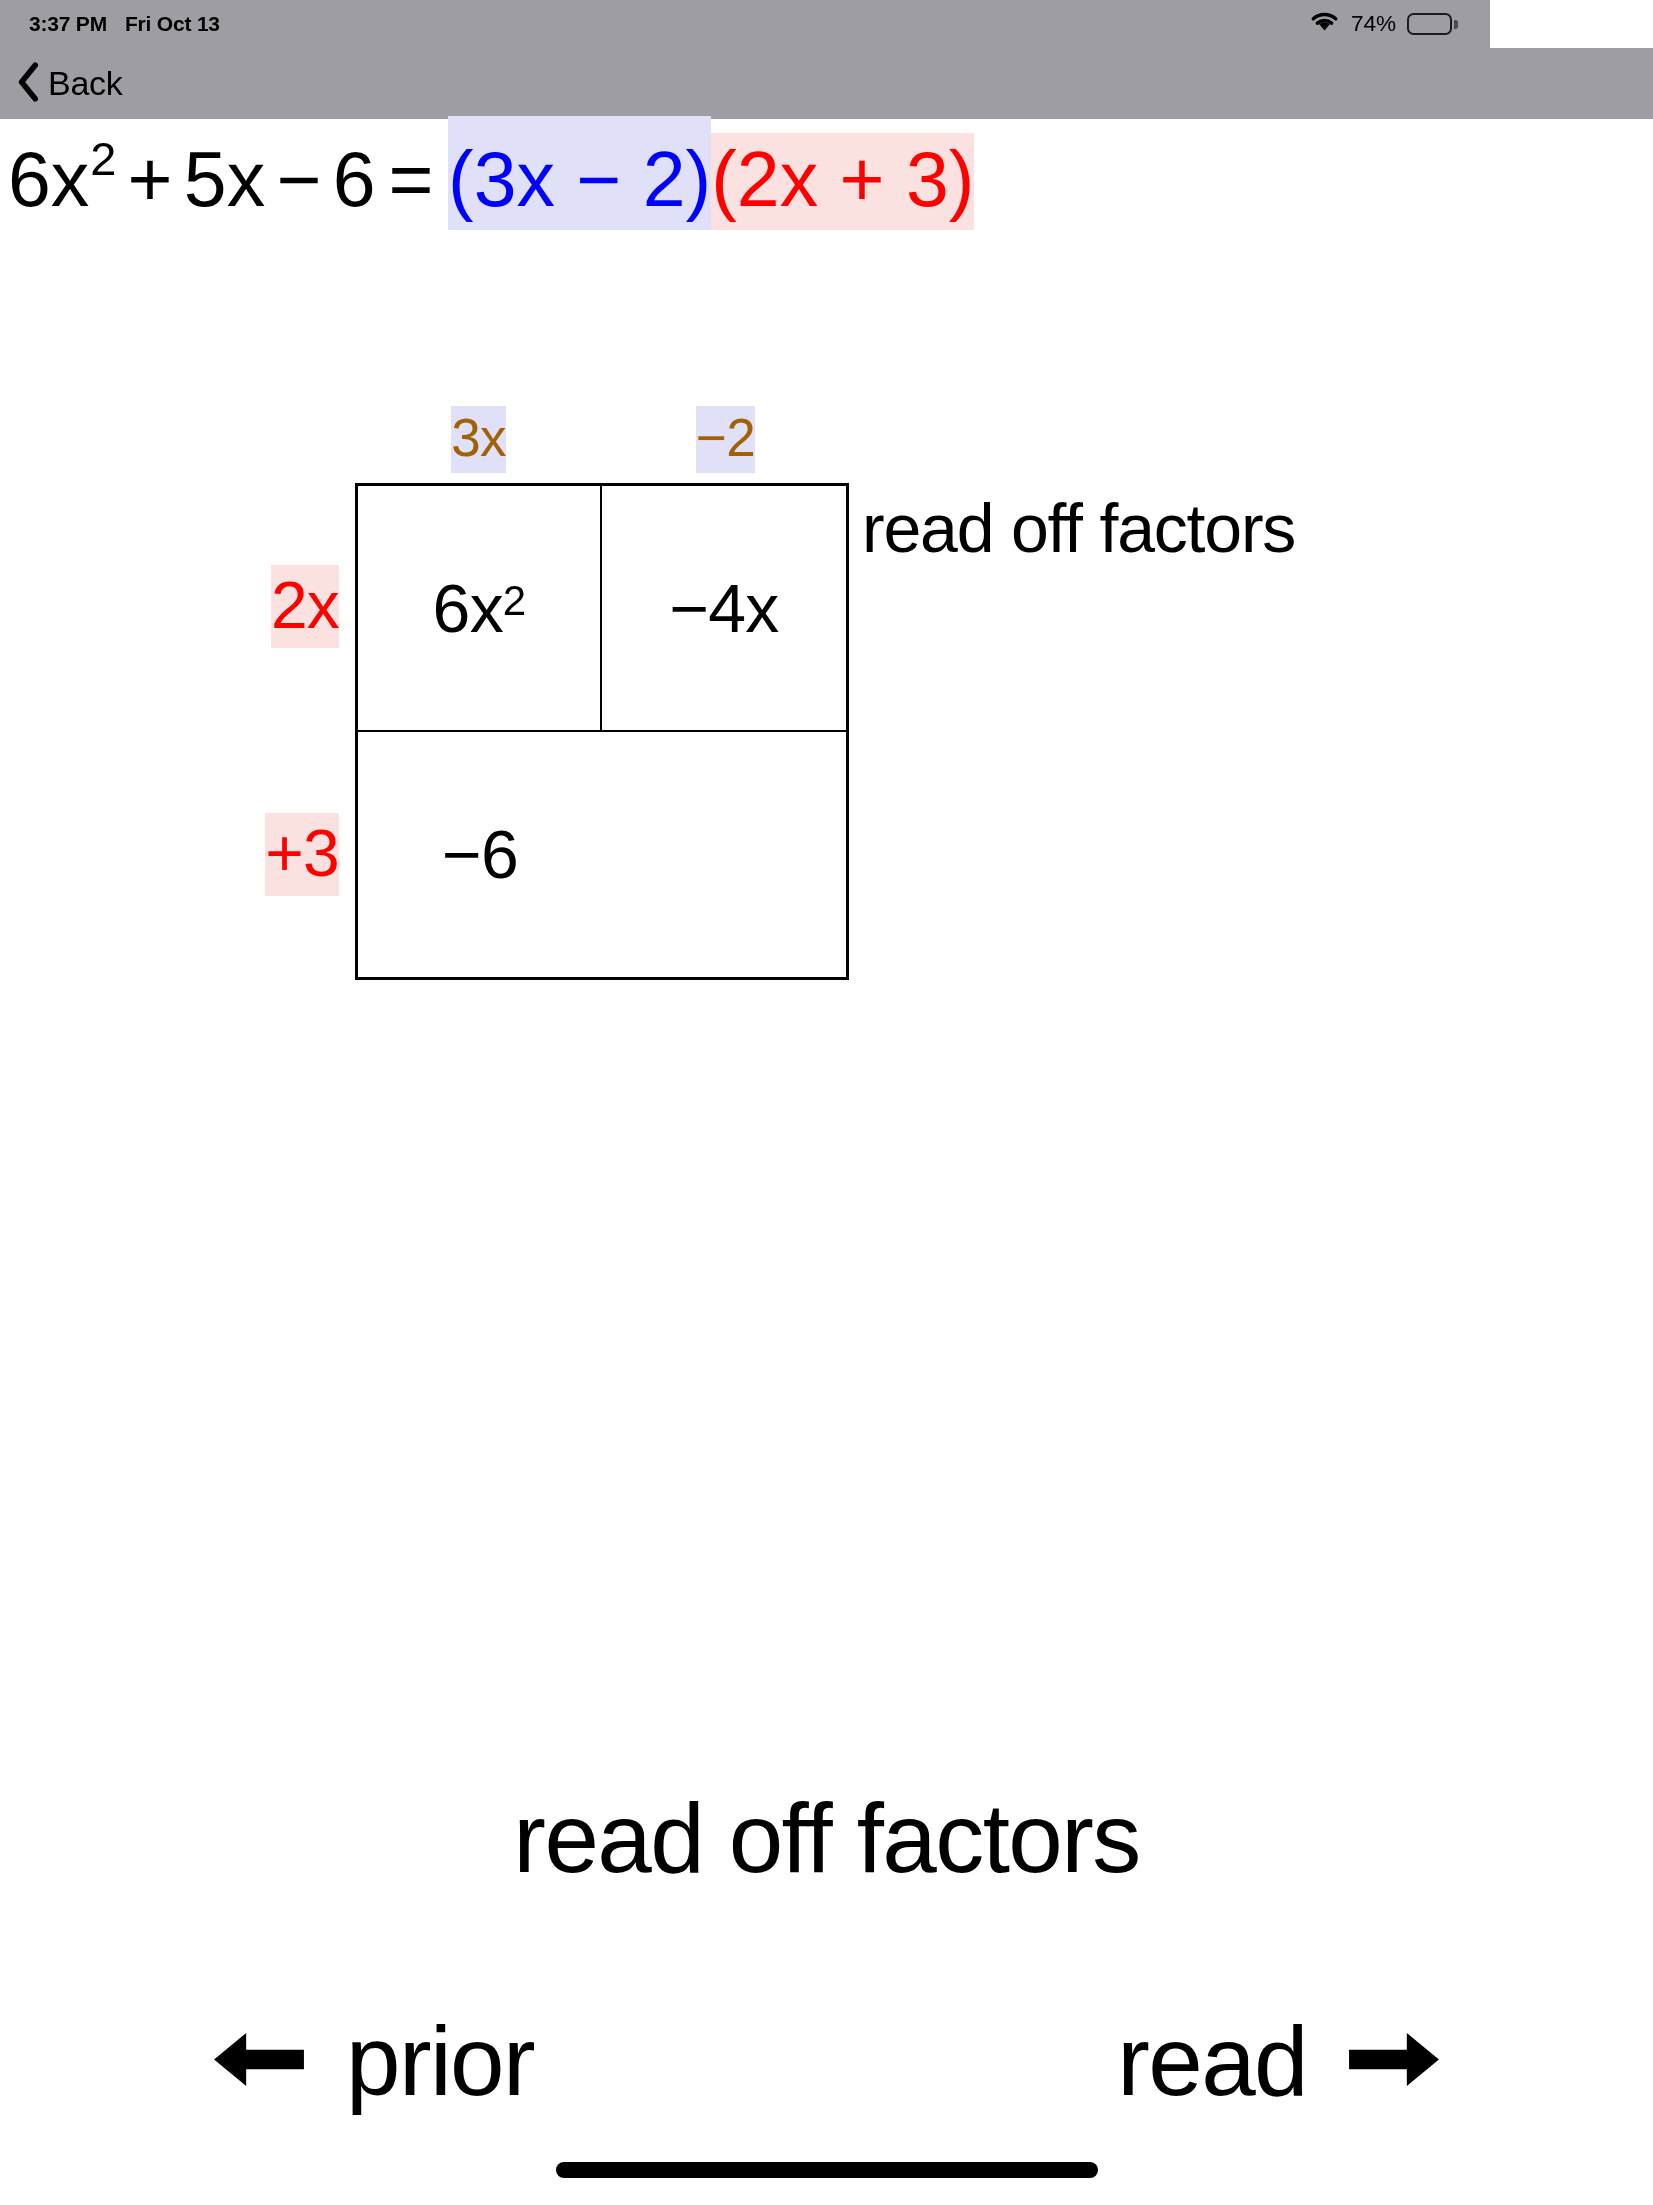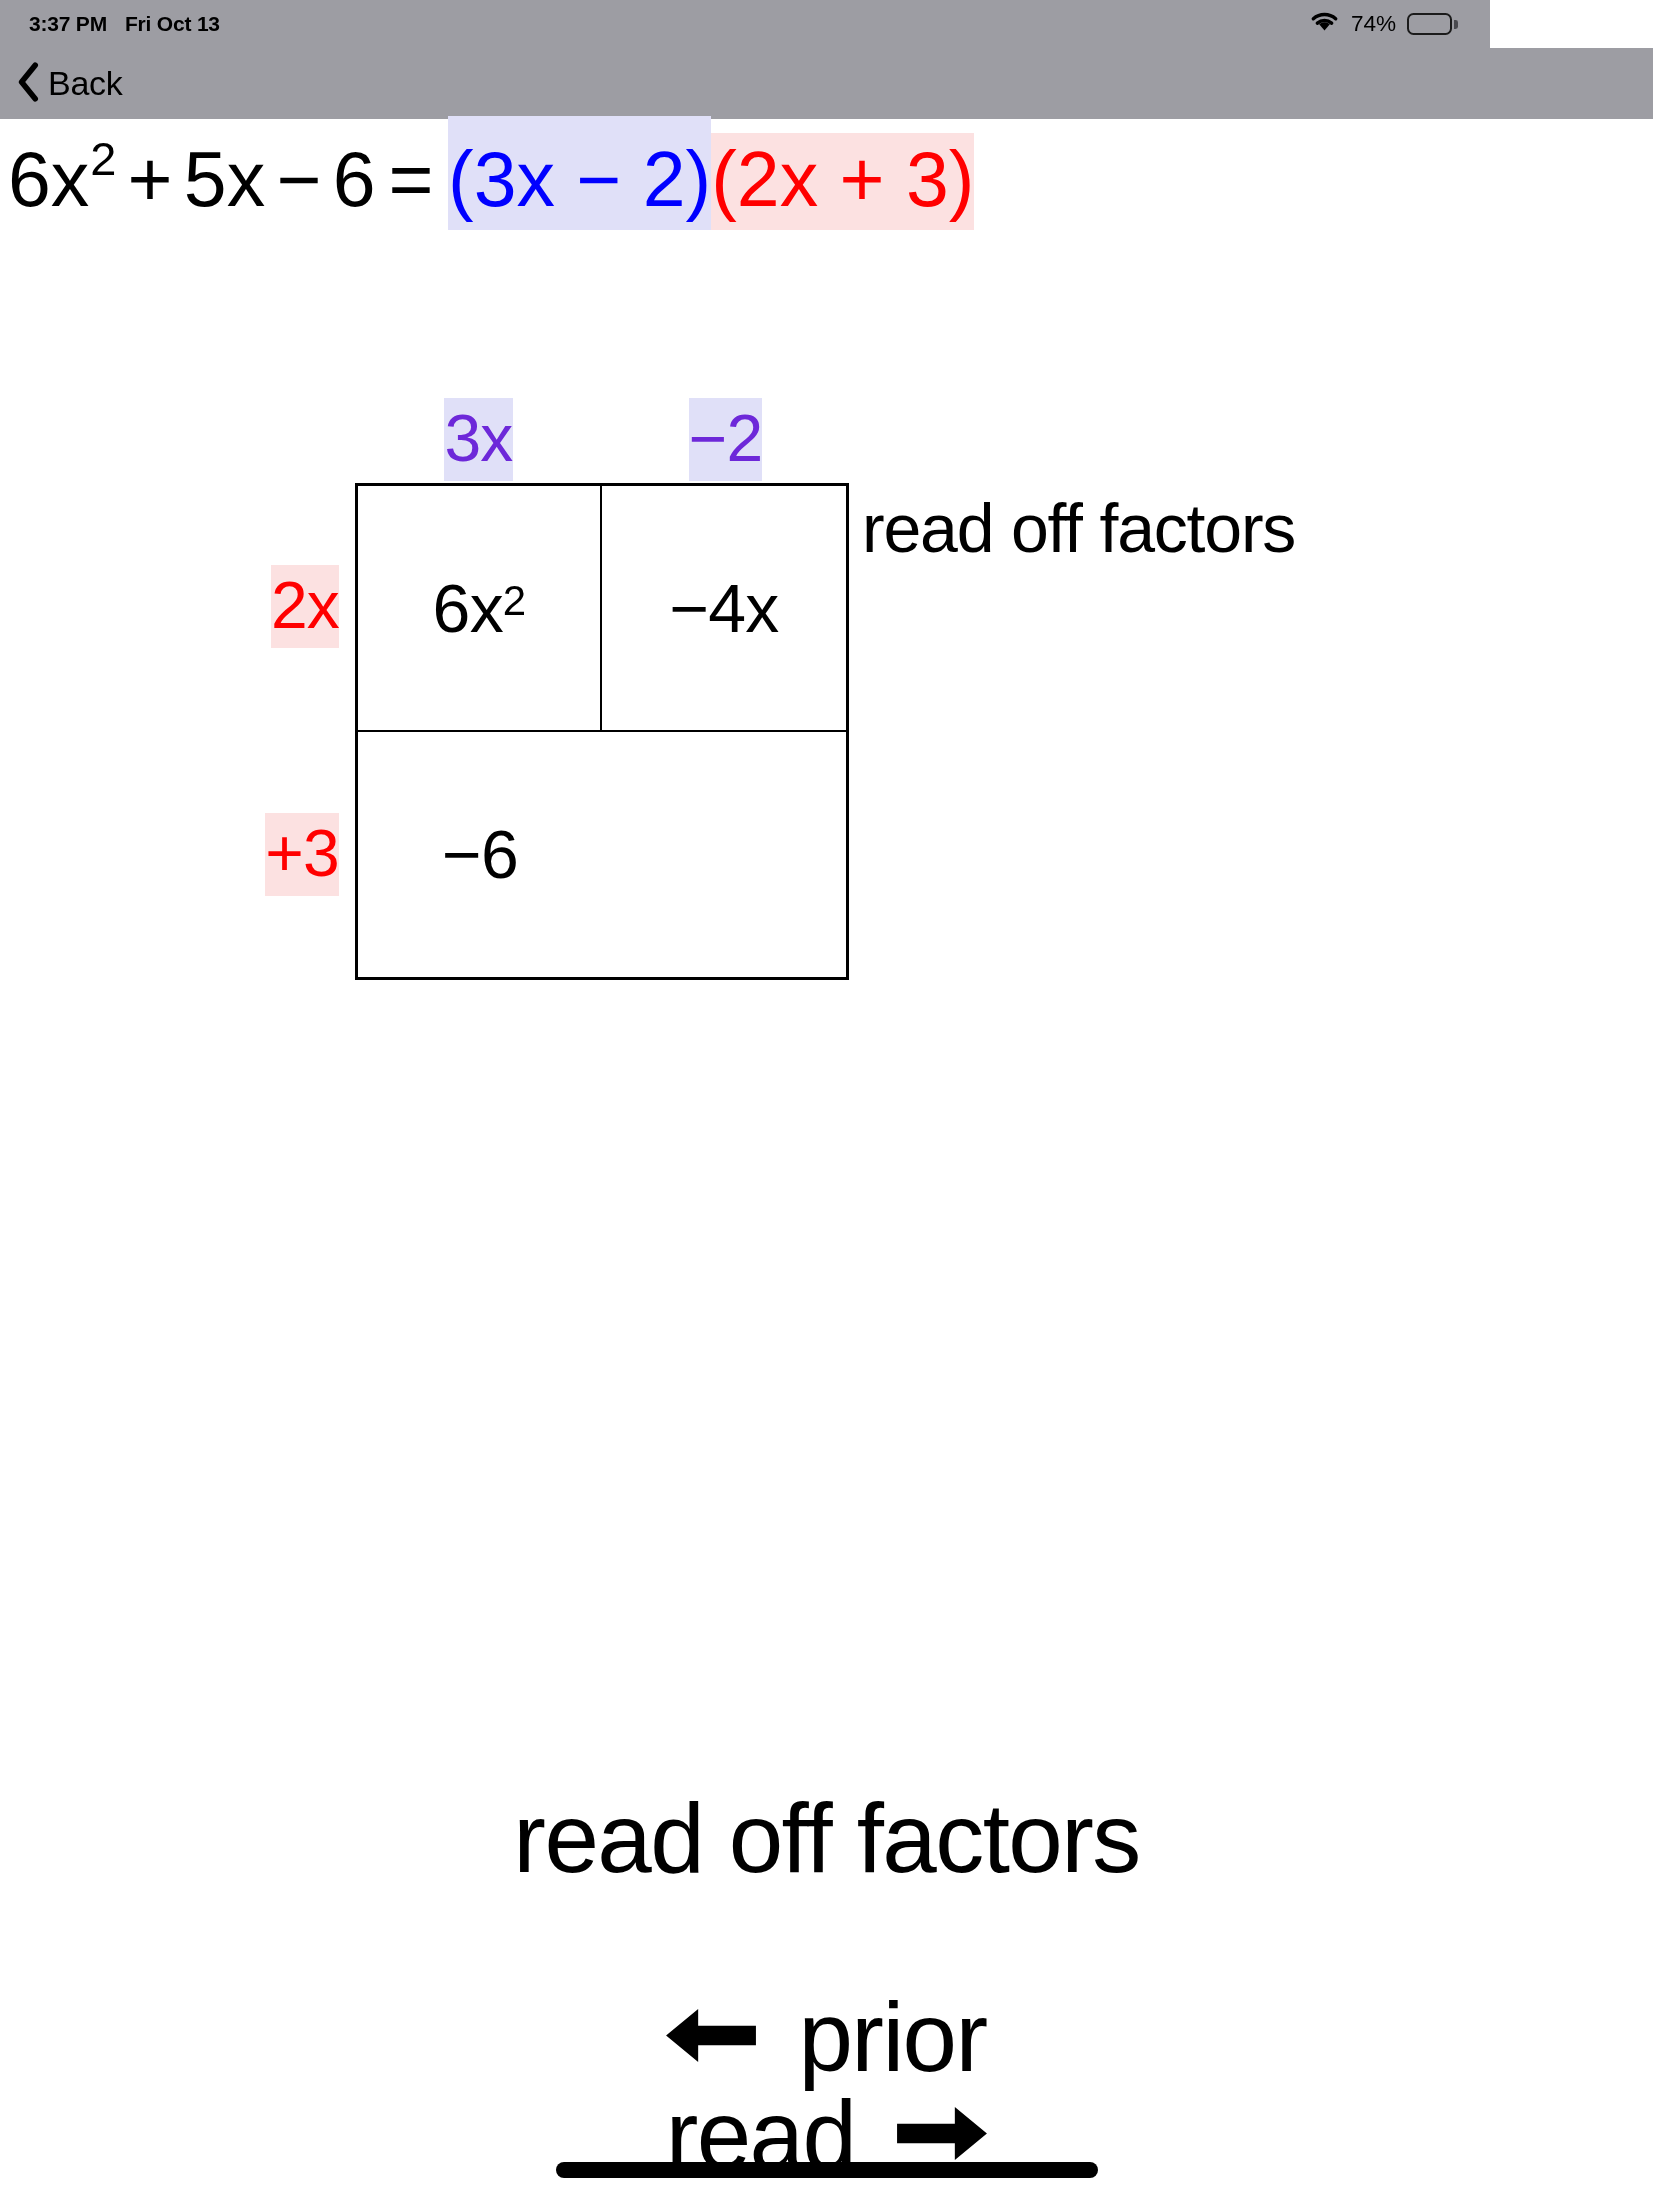--- a/index.html
+++ b/index.html
@@ -177,22 +177,22 @@
   }
 
   
   .col-head {
     position: absolute;
     top: 37px;
     height: 77px;
     display: flex;
     align-items: center;
     justify-content: center;
-    font-size: 66px;
-    color: #6d28d9;
+    font-size: 53px;
+    color: #a16207;
     letter-spacing: -0.8px;
   }
   .col-head span { background: #e0e0f8; padding: 1.6px 0 4.8px 0; }
   .col-head.c1 { left: 0; width: 247px; }
   .col-head.c2 { left: 247px; width: 247px; }
 
   
   .row-head {
     position: absolute;
     left: -153px;
@@ -236,21 +236,20 @@
   .navrow {
     position: absolute;
     top: 1869px;
     left: 0;
     width: 1653px;
     height: 145px;
     display: flex;
     align-items: center;
     justify-content: space-between;
     padding: 0 214px;
-    flex-direction: column;
   }
   .nav-btn {
     display: flex;
     align-items: center;
     gap: 42px;
     cursor: pointer;
     user-select: none;
   }
   .nav-label {
     font-size: 98px;

